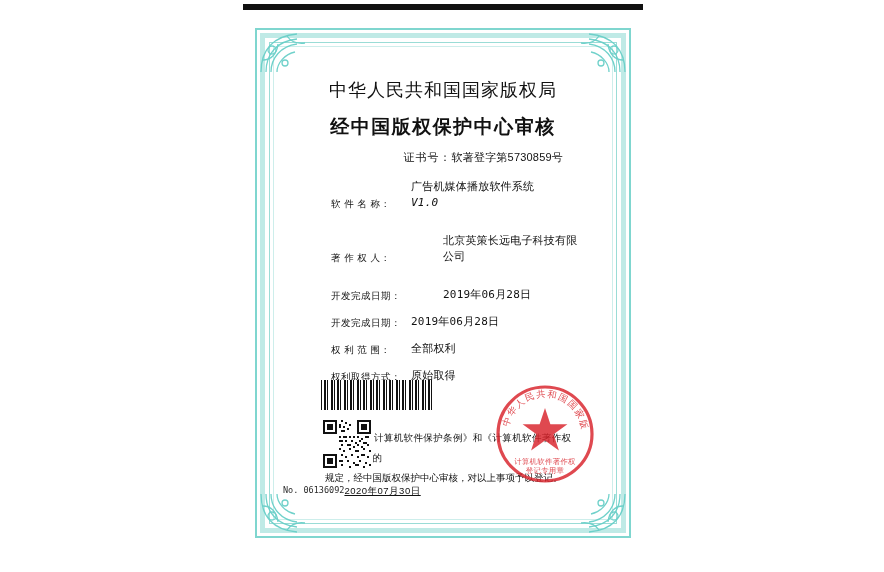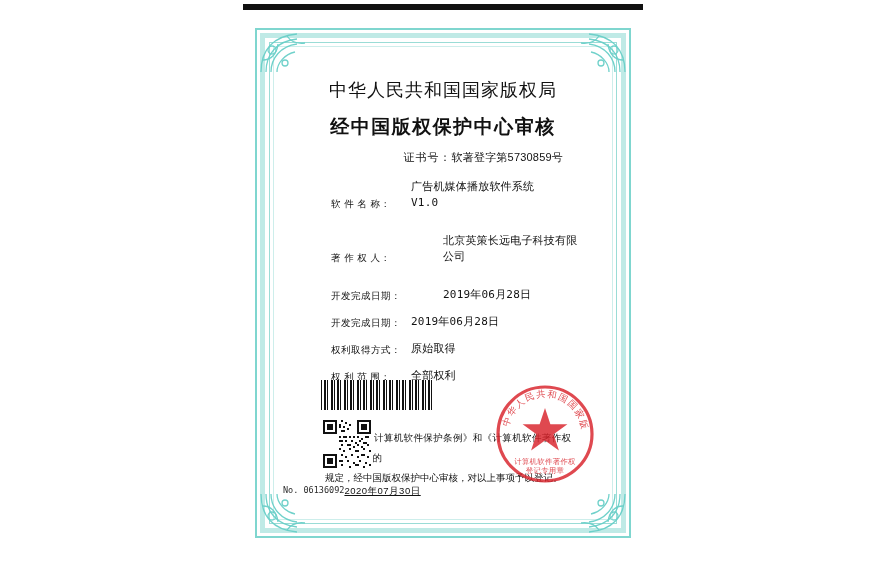--- a/index.html
+++ b/index.html
@@ -134,21 +134,21 @@
     flex: 0 0 80px;
     letter-spacing: 0.5px;
     white-space: nowrap;
   }
   .row .value {
     flex: 1;
     font-family: "DejaVu Sans Mono", monospace;
     font-size: 11px;
     letter-spacing: 0.2px;
   }
-  .row .value .line2 { display: block; }
+  .row .value .line2 { display: block; font-style: italic; }
   .gap-top { margin-top: 22px; gap: 32px; }
 
   .paragraph {
     margin-top: 20px;
     padding-left: 46px;
     padding-right: 36px;
     font-size: 9.5px;
     line-height: 2.1;
     color: #111;
     text-align: justify;
@@ -299,27 +299,27 @@
           <div class="label">开发完成日期：</div>
           <div class="value">2019年06月28日</div>
         </div>
 
         <div class="row">
           <div class="label">开发完成日期：</div>
           <div class="value">2019年06月28日</div>
         </div>
 
         <div class="row">
+          <div class="label">权 利 范 围：</div>
+          <div class="value">全部权利</div>
+        </div>
+
+        <div class="row">
           <div class="label">权利取得方式：</div>
           <div class="value">原始取得</div>
-        </div>
-
-        <div class="row">
-          <div class="label">权 利 范 围：</div>
-          <div class="value">全部权利</div>
         </div>
 
         <div class="row">
           <div class="label">登 记 号：</div>
         </div>
 
       </div>
 
       <div class="paragraph">
         <span class="indent"></span><span>根据《计算机软件保护条例》和《计算机软件著作权登记办法》的</span><br>

